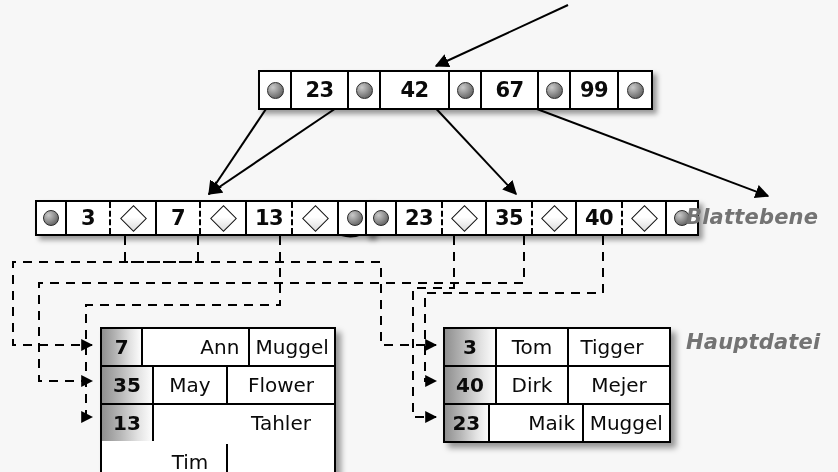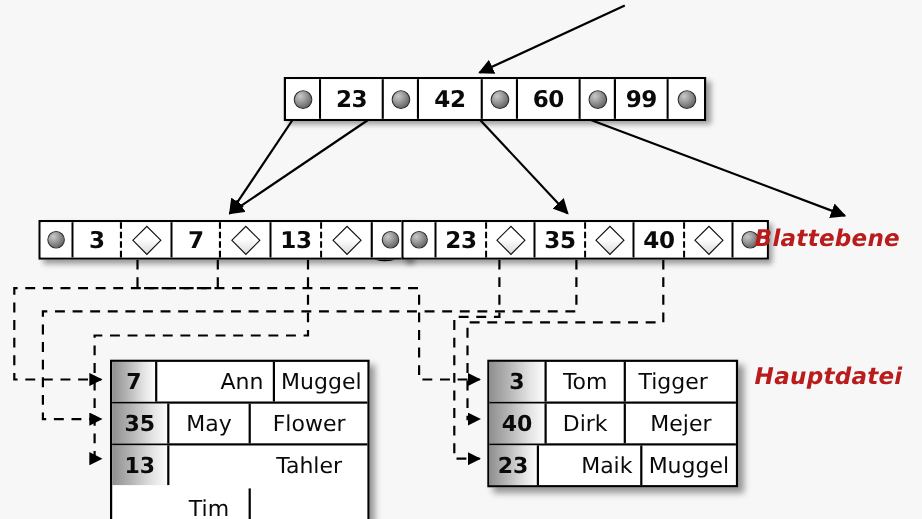--- a/index.html
+++ b/index.html
@@ -101,21 +101,21 @@
     font-weight: 700;
   }
 
   
   .side-label {
     position: absolute;
     font-family: "DejaVu Sans", sans-serif;
     font-style: italic;
     font-weight: 700;
     font-size: 21px;
-    color: #b91c1c;
+    color: #737373;
     letter-spacing: 0.2px;
     white-space: nowrap;
     z-index: 5;
   }
 </style>
 </head>
 <body style="background: rgb(247, 247, 247);">
 
 <div id="stage">
 
@@ -180,25 +180,25 @@
   </svg>
 
   <div class="node" style="left:258px; top:70px; height:40px;">
     <div class="cell" style="width:32px;">
       <span class="ball"></span>
     </div>
     <div class="cell key" style="width:57px;">23</div>
     <div class="cell" style="width:32px;">
       <span class="ball"></span>
     </div>
-    <div class="cell key" style="width:58px;">42</div>
-    <div class="cell" style="width:32px;">
-      <span class="ball"></span>
-    </div>
-    <div class="cell key" style="width:57px;">60</div>
+    <div class="cell key" style="width:69px;">42</div>
+    <div class="cell" style="width:32px;">
+      <span class="ball"></span>
+    </div>
+    <div class="cell key" style="width:57px;">67</div>
     <div class="cell" style="width:32px;">
       <span class="ball"></span>
     </div>
     <div class="cell key" style="width:48px;">99</div>
     <div class="cell" style="width:32px;">
       <span class="ball"></span>
     </div>
   </div>
 
   <div class="node" style="left:35px; top:200px; height:36px;">

